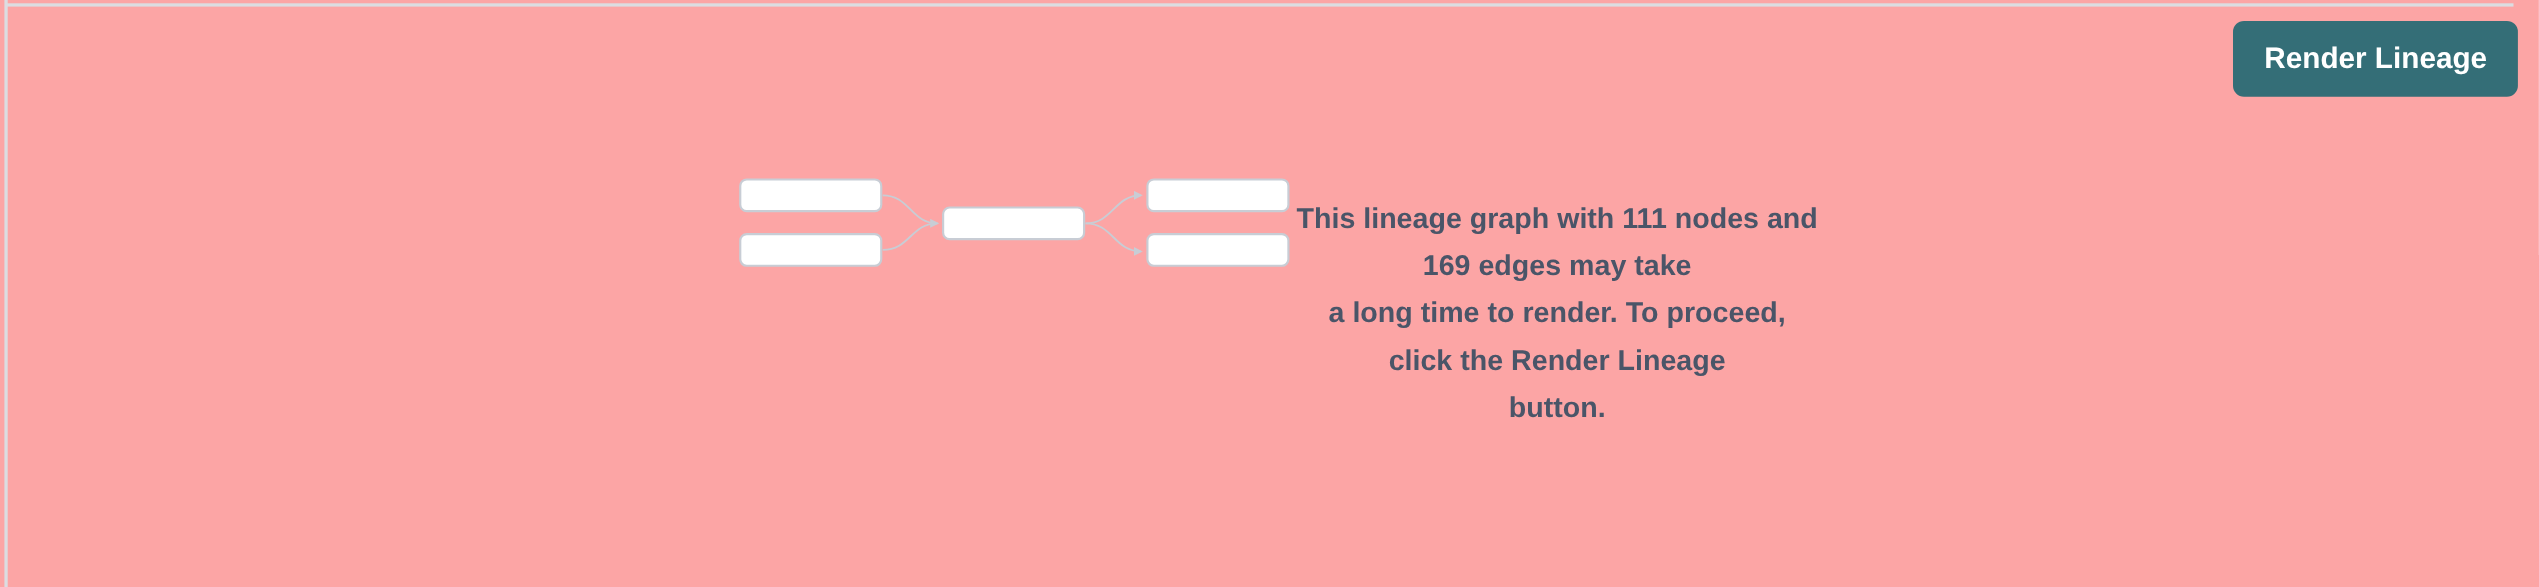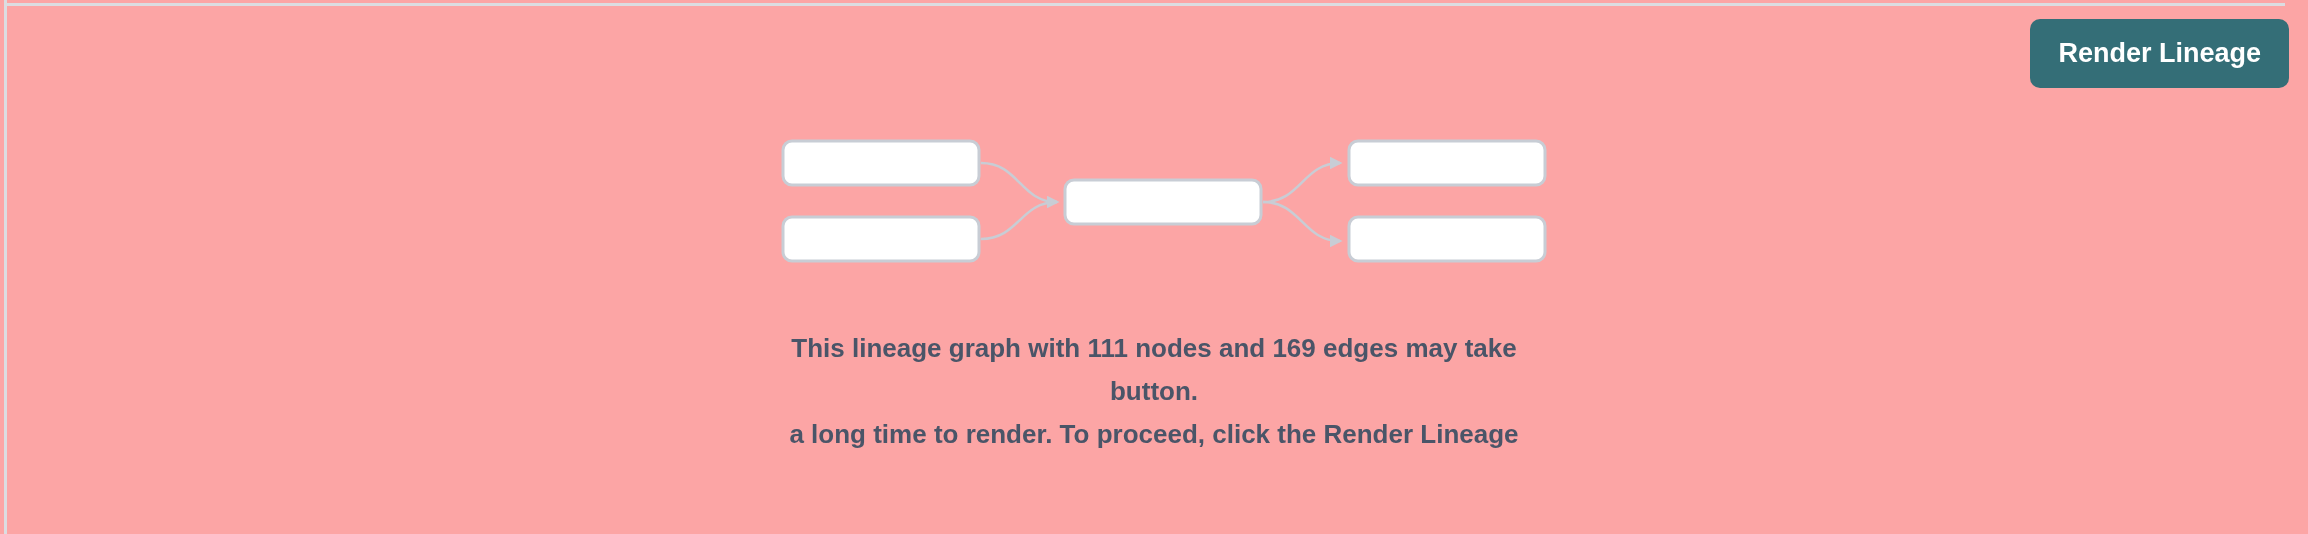--- a/index.html
+++ b/index.html
@@ -35,21 +35,21 @@
     font-weight: 700; font-size: 27px;
     cursor: pointer;
     display: inline-flex; align-items: center; justify-content: center;
   }
 
   
   .center-group {
     position: absolute; top: 130px; left: 50%;
     transform: translateX(-50%);
     width: 1000px;
-    display: flex; flex-direction: column; align-items: center;
+    display: flex; flex-direction: row; 
   }
   .diagram-svg { display: block; width: 800px; height: 150px; }
 
   .msg {
     margin: 47px 0 0 0;
     font-weight: 700; font-size: 26px; line-height: 43px;
     color: #4a5568;
     text-align: center;
   }
   .msg span { display: block; }
@@ -84,18 +84,18 @@
         <rect x="29" y="11" width="196" height="44" rx="9"></rect>
         <rect x="29" y="87" width="196" height="44" rx="9"></rect>
         <rect x="311" y="50" width="196" height="44" rx="9"></rect>
         <rect x="595" y="11" width="196" height="44" rx="9"></rect>
         <rect x="595" y="87" width="196" height="44" rx="9"></rect>
       </g>
     </svg>
 
     <p class="msg">
       <span>This lineage graph with 111 nodes and 169 edges may take</span>
+      <span>a long time to render. To proceed, click the Render Lineage</span>
       <span>button.</span>
-      <span>a long time to render. To proceed, click the Render Lineage</span>
     </p>
 
   </div>
 </div>
 
 </body></html>

